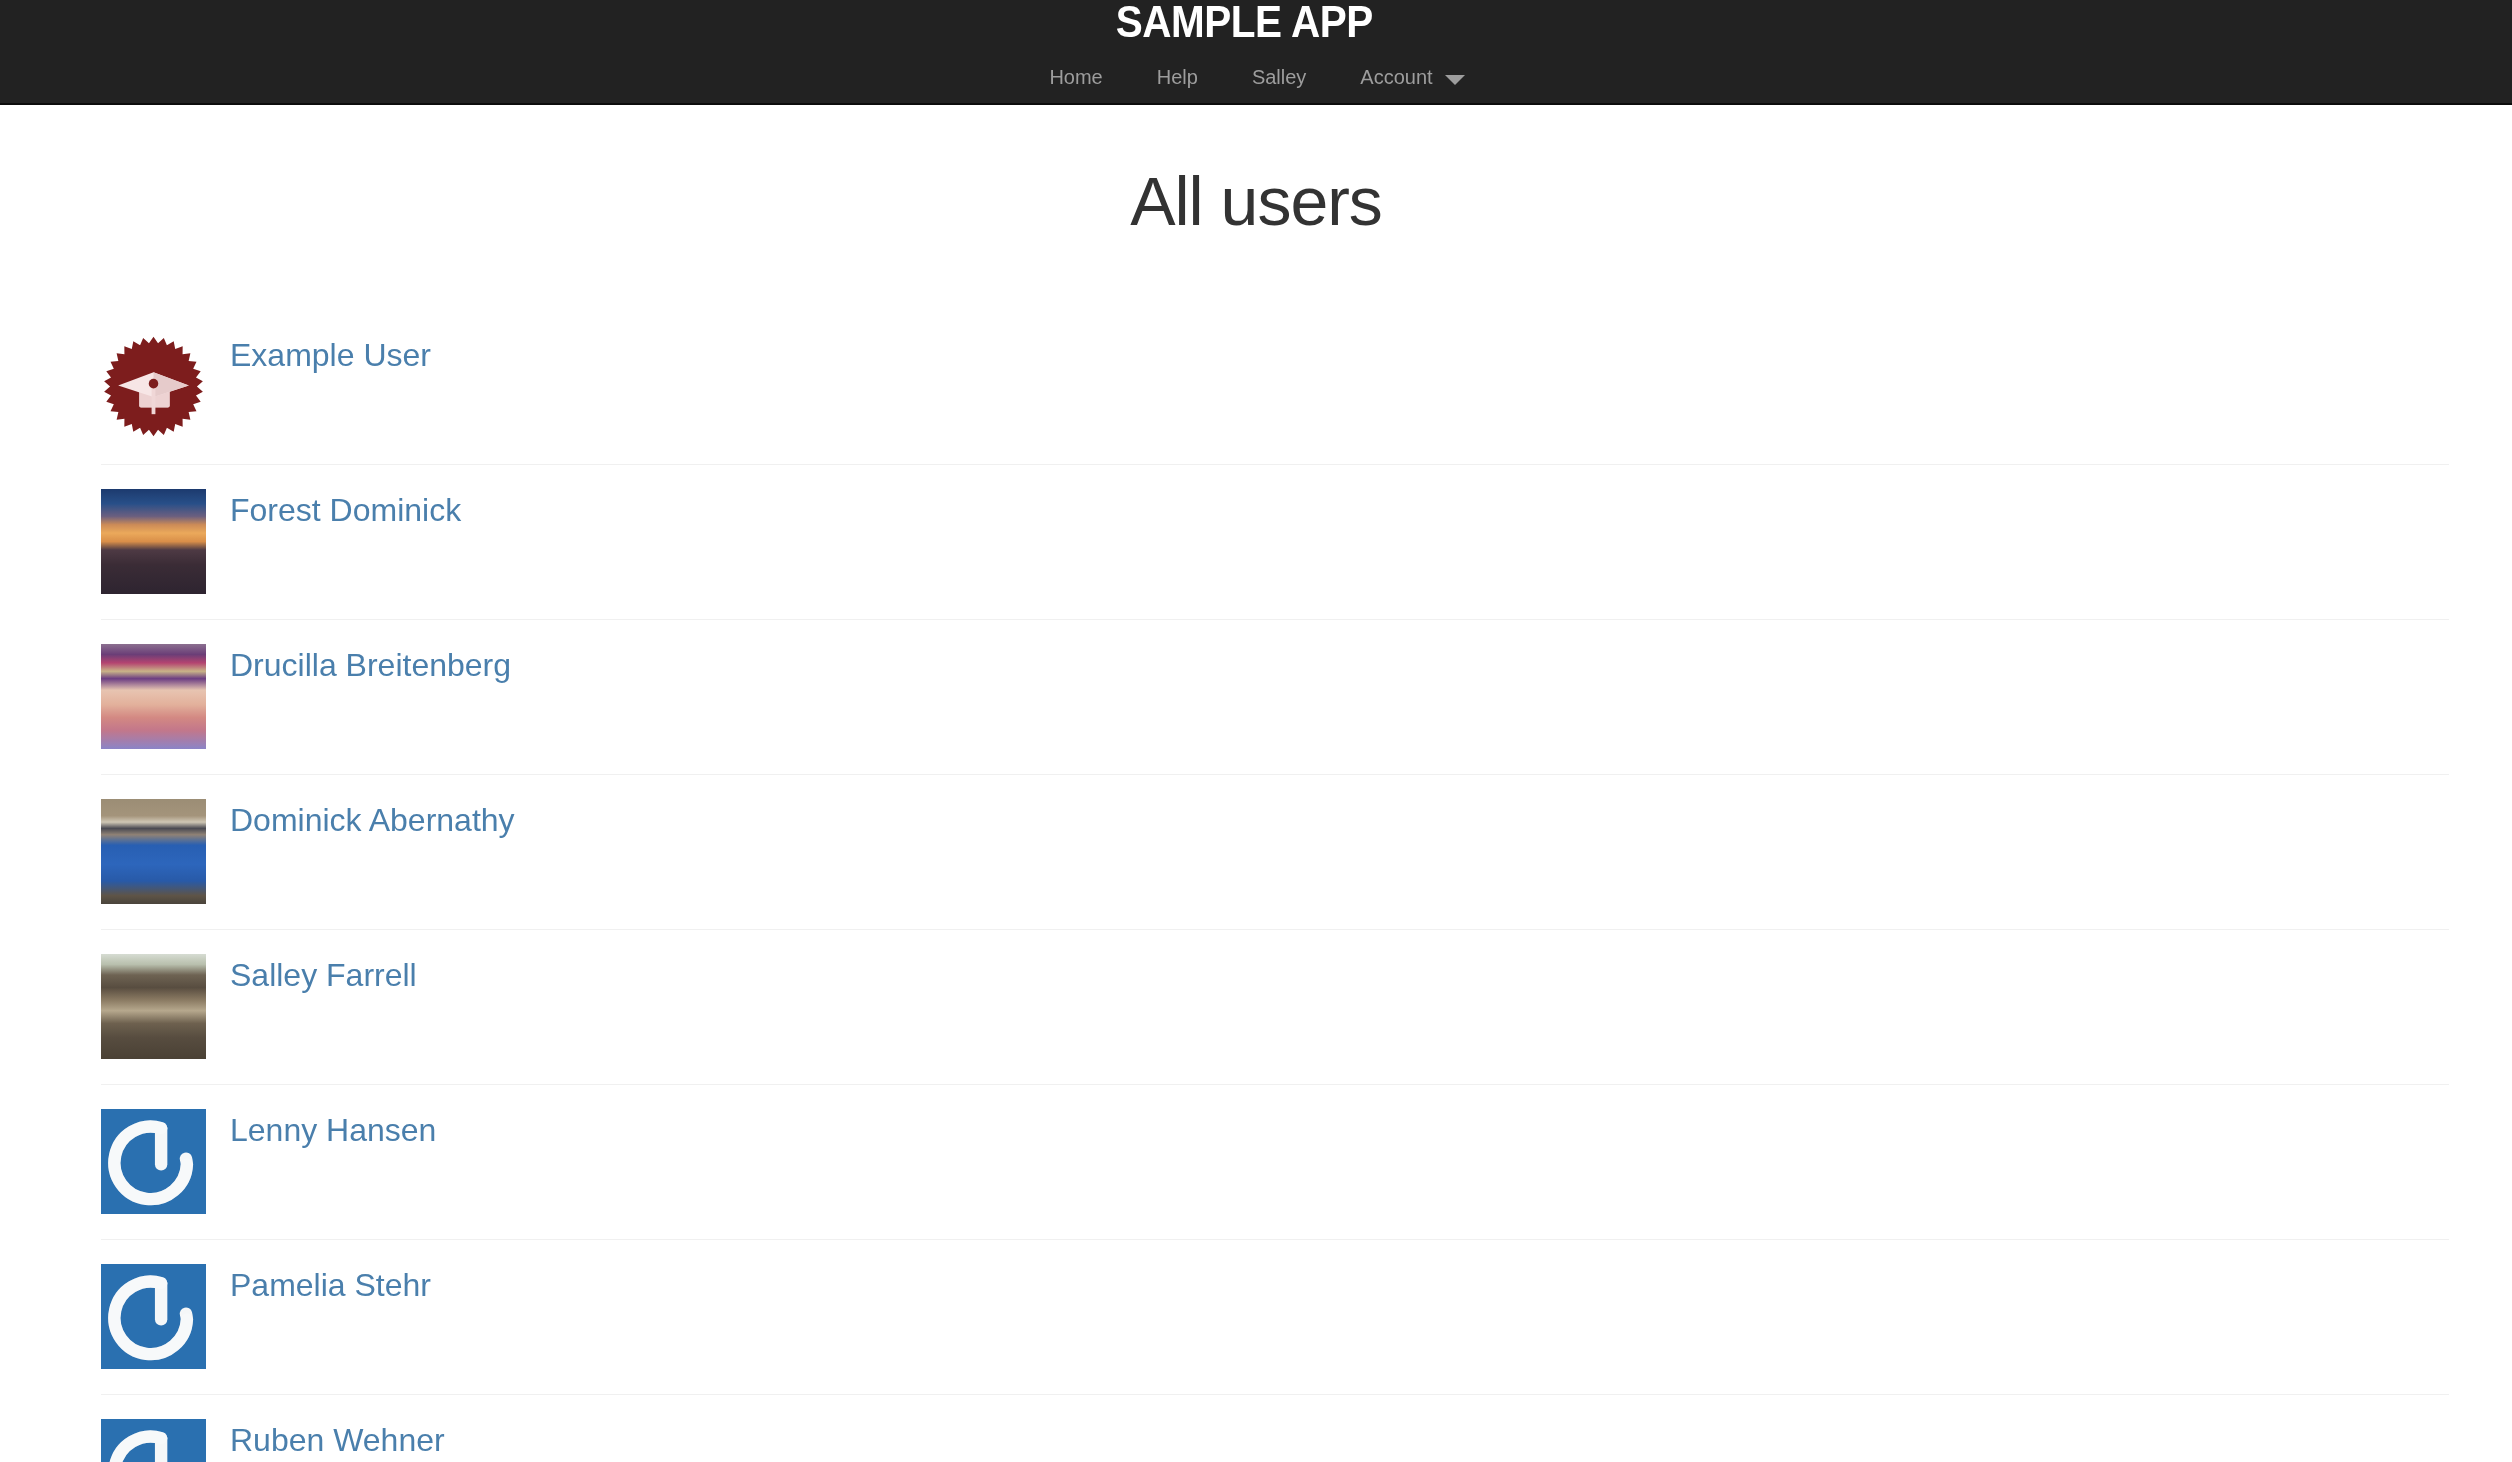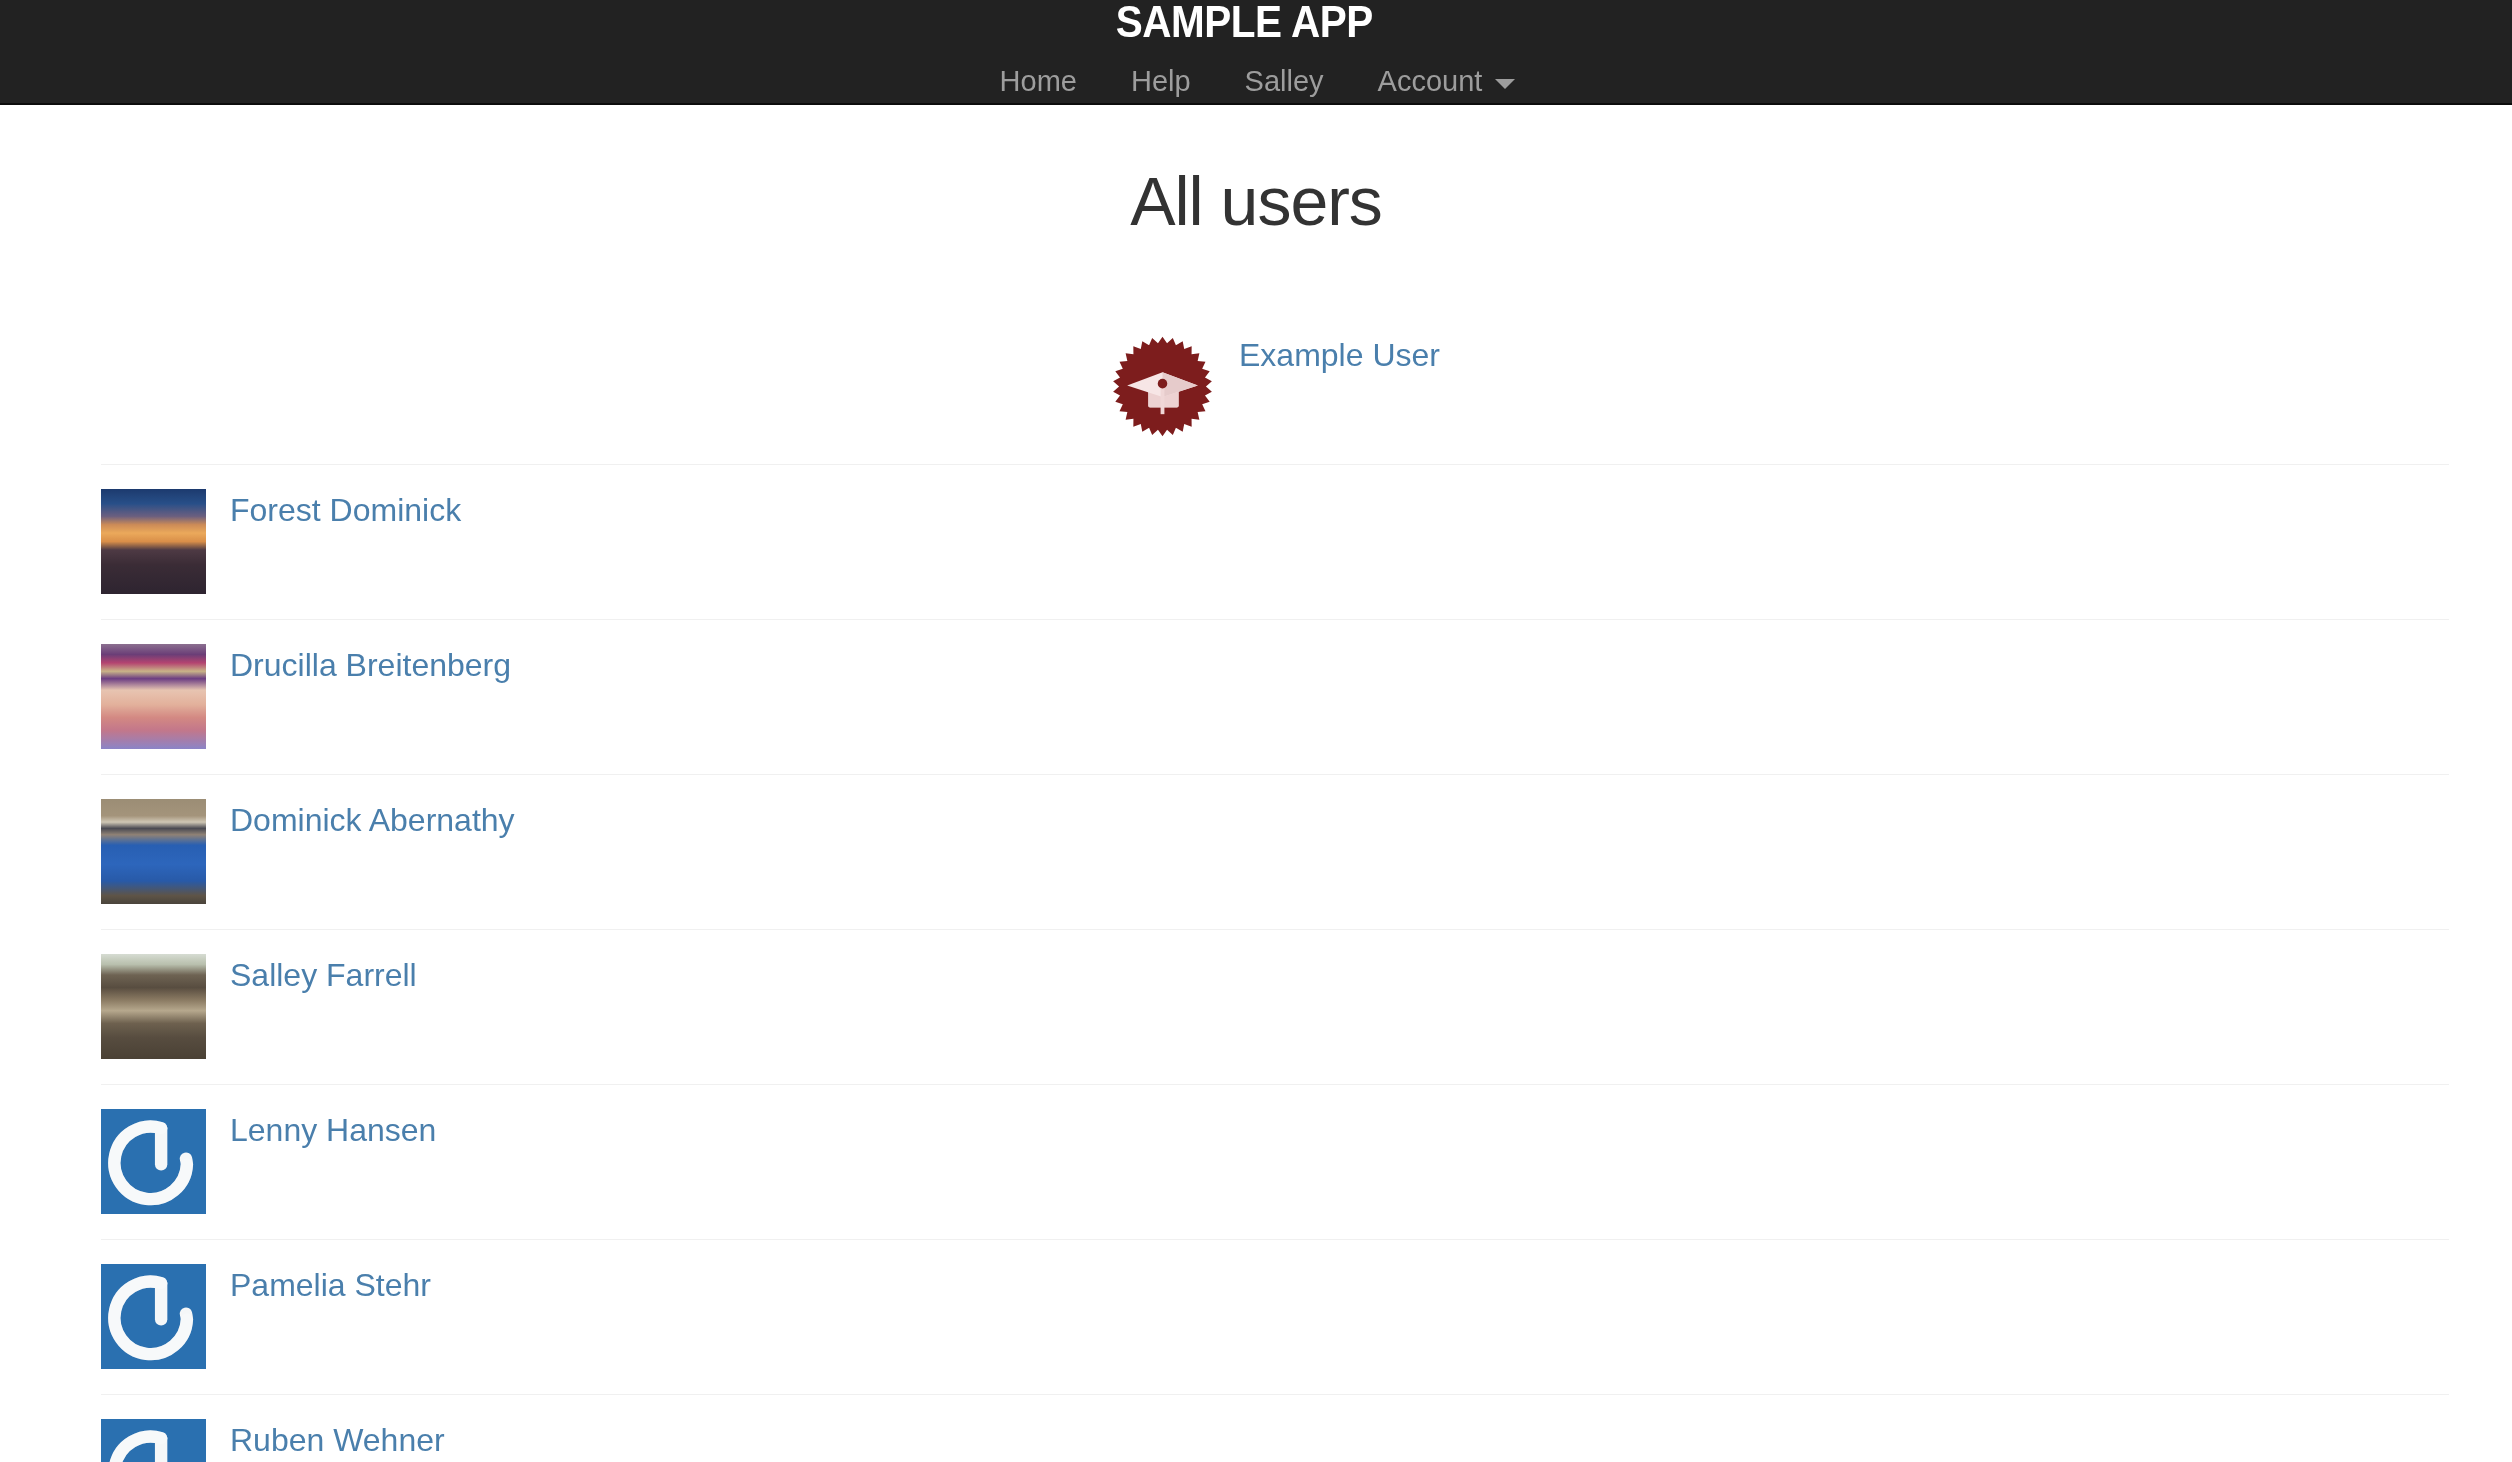--- a/index.html
+++ b/index.html
@@ -45,21 +45,21 @@
     align-items: center;
     list-style: none;
     margin: 0;
     padding: 0;
     gap: 0px;
   }
   .nav-links li { margin: 0; }
   .nav-link {
     display: block;
     color: #9d9d9d;
-    font-size: 29px;
+    font-size: 20px;
     line-height: 1;
     text-decoration: none;
     padding: 23px 27px;
     white-space: nowrap;
   }
   .account-link {
     display: flex;
     align-items: center;
     gap: 12.4px;
     padding-right: 21px;
@@ -90,21 +90,21 @@
     padding: 0;
     width: 2348px;
     margin-left: 101px;
   }
   .user-item {
     display: flex;
     align-items: flex-start;
     padding: 24px 0 25px 0;
     border-top: 1.9px solid #f0f0f0;
   }
-  .user-item:first-child { border-top: none; padding-top: 21px; justify-content: center; }
+  .user-item:first-child { border-top: none; padding-top: 21px; }
 
   .gravatar {
     width: 105px;
     height: 105px;
     flex: 0 0 105px;
     margin-right: 24px;
     overflow: hidden;
     position: relative;
     display: block;
     background: #ffffff;

